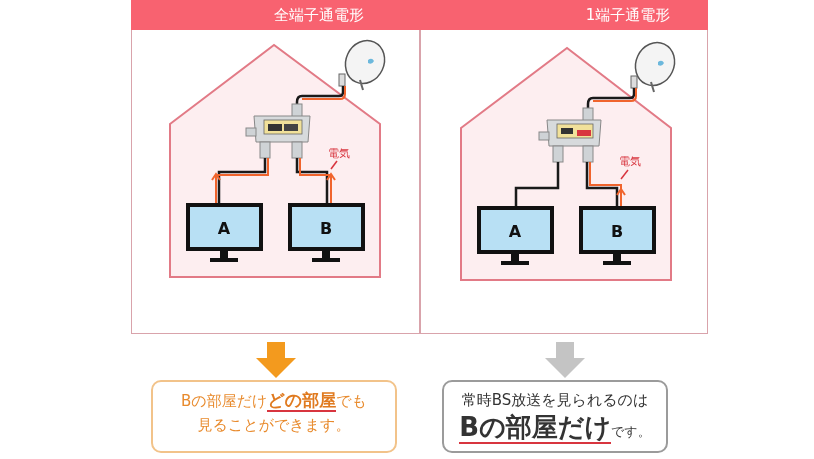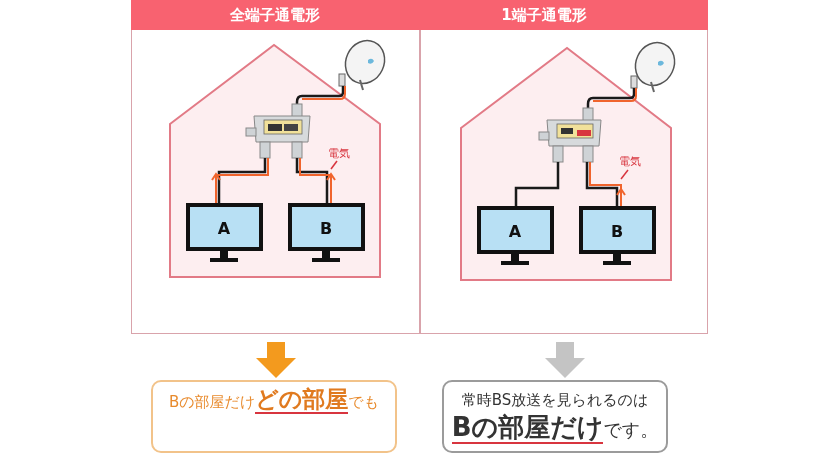--- a/index.html
+++ b/index.html
@@ -1,42 +1,42 @@
 <!DOCTYPE html>
 <html><head>
 <meta charset="utf-8">
 <style>
   html, body { margin:0; padding:0; background:#ffffff; }
   body { width:814px; height:459px; position:relative; overflow:hidden;
          font-family:"DejaVu Sans", sans-serif; }
   .header-bar { position:absolute; left:131px; top:0; width:577px; height:30px; background:#f86270; }
   .header-title { position:absolute; top:0; height:30px; line-height:30px; width:288px;
-                  text-align:center; color:#ffffff; font-weight:bold; font-size:15px; }
+                  text-align:center; color:#ffffff; font-weight:normal; font-size:15px;margin-left:44px; }
   .panel { position:absolute; top:30px; height:304px; background:#ffffff;
            border-left:1.5px solid #d9a3ab; border-right:1.5px solid #d9a3ab; border-bottom:1.5px solid #d9a3ab; box-sizing:border-box; }
   .panel svg { position:absolute; left:0; top:0; }
   .arrow { position:absolute; }
   .msg-box { position:absolute; top:380px; height:73px; border-radius:10px; box-sizing:border-box;
              background:#ffffff; text-align:center; }
   .msg-left { left:151px; width:246px; border:2px solid #f2c38a; color:#e88a2c; }
   .msg-right { left:442px; width:226px; border:2px solid #9b9b9b; color:#333333; }
   .line1 { font-size:15px; line-height:24px; margin-top:6px; }
   .line2 { font-size:15px; line-height:24px; }
-  .big { font-size:23px; font-weight:bold;font-family:Liberation Serif, serif; }
+  .big { font-size:17px; font-weight:bold; }
   .u-red { border-bottom:2.5px solid #d8353f; }
-  .small { font-size:18px; }
+  .small { font-size:13px; }
   .left-line1 .big { color:#e07a1f; }
   .right-line2 { font-size:26px; font-weight:bold; line-height:34px; margin-top:-2px; }
 </style>
 </head>
 <body>
 
 <div class="header-bar"></div>
 <div class="header-title" style="left:131px;">全端子通電形</div>
-<div class="header-title" style="left:400px;">1端子通電形</div>
+<div class="header-title" style="left:440px;">1端子通電形</div>
 
 <div class="panel" style="left:131px; width:289px;">
   <svg width="289" height="304" viewBox="0 0 289 304">
     <polygon points="38,94 142,15 248,94 248,247 38,247" fill="#fdeef0" stroke="#e27a86" stroke-width="2"></polygon>
 
     <g>
       <ellipse cx="233" cy="32" rx="19" ry="22" transform="rotate(25 233 32)" fill="#f4f4f4" stroke="#555" stroke-width="1.5"></ellipse>
       <path d="M236,30 q4,-3 6,1 q-2,4 -6,2" fill="#6cb8dc"></path>
       <rect x="207" y="44" width="6" height="12" fill="#ddd" stroke="#666" stroke-width="1"></rect>
       <line x1="228" y1="50" x2="231" y2="60" stroke="#666" stroke-width="2"></line>
@@ -132,20 +132,21 @@
   <polygon points="11,0 29,0 29,16 40,16 20,36 0,16 11,16" fill="#f39a1e"></polygon>
 </svg>
 <svg class="arrow" style="left:545px; top:342px;" width="40" height="36">
   <polygon points="11,0 29,0 29,16 40,16 20,36 0,16 11,16" fill="#c4c4c4"></polygon>
 </svg>
 
 <div class="msg-box msg-left">
   <div class="line1 left-line1">
     <span>Bの部屋だけ</span><span class="big u-red">どの部屋</span><span>でも</span>
   </div>
+  <div class="line2">見ることができます。</div>
 </div>
 
 <div class="msg-box msg-right">
   <div class="line1">常時BS放送を見られるのは</div>
   <div class="right-line2">
     <span class="u-red">Bの部屋だけ</span><span class="small" style="font-weight:normal;">です。</span>
   </div>
 </div>
 
 </body></html>

